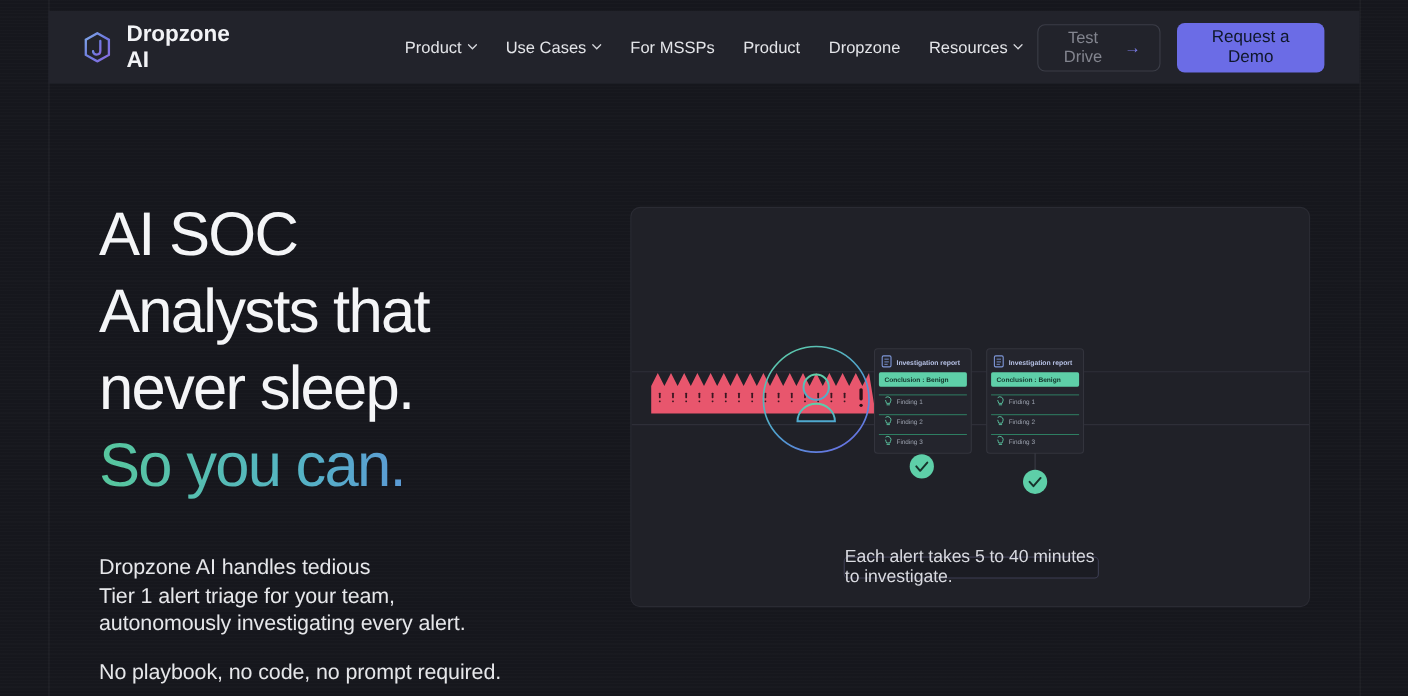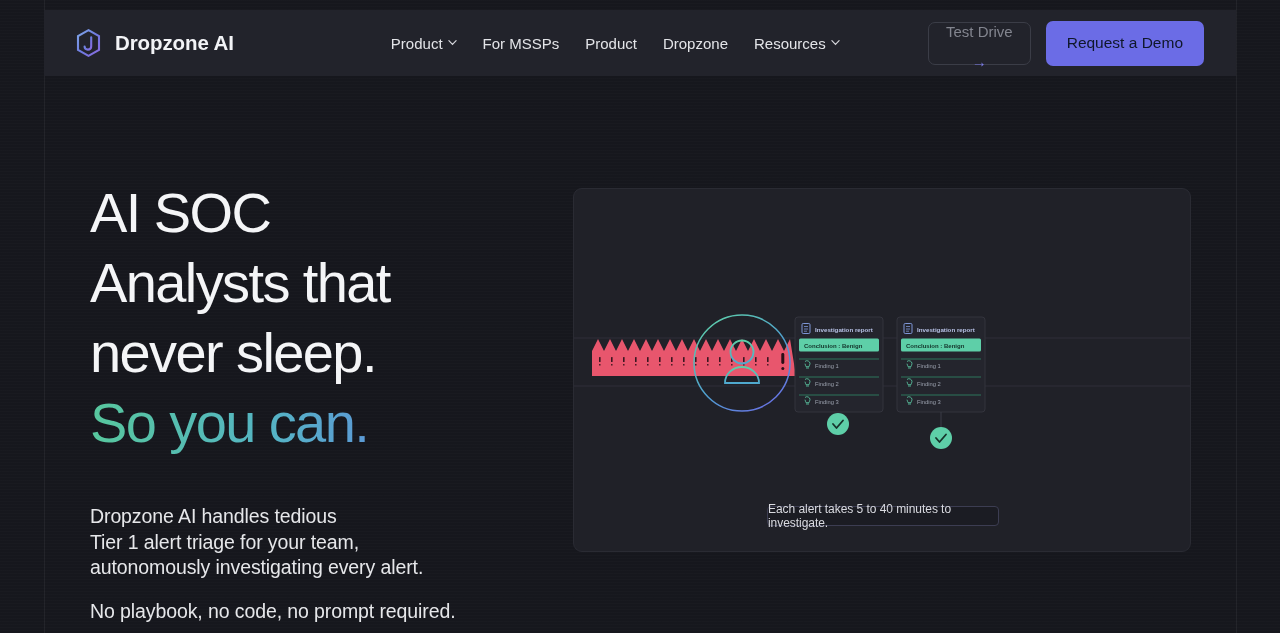--- a/index.html
+++ b/index.html
@@ -45,21 +45,21 @@
     color:#e3e4e8; font-size:15px; padding:8px 13px; cursor:pointer;
     white-space:nowrap;
   }
   .chev { display:inline-block; width:9px; height:9px; position:relative; top:-1px; }
   .chev svg { display:block; }
   .actions { display:flex; align-items:center; gap:15px; margin-left:auto; }
   .btn-ghost {
     display:flex; align-items:center; gap:14px;
     height:43px; padding:0 17px;
     border:1px solid #3b3d47; border-radius:7px;
-    background:transparent; color:#83858f; font-size:15px; cursor:pointer;flex-direction:column;
+    background:transparent; color:#83858f; font-size:15px; cursor:pointer;
   }
   .btn-ghost .arr { color:#7b7ce8; font-size:15px; line-height:1; }
   .btn-primary {
     height:45px; padding:0 21px;
     border:none; border-radius:7px;
     background:#6b6ce6; color:#0f172a; font-size:15.5px; cursor:pointer;
     display:flex; align-items:center;
   }
 
   
@@ -115,20 +115,28 @@
           <path d="M12.5 1.2 L23 7.1 L23 20.9 L12.5 26.8 L2 20.9 L2 7.1 Z" fill="none" stroke="url(#lg)" stroke-width="2.1"></path>
           <path d="M15.2 8.2 L15.2 17.2 C15.2 19.4 13.6 20.6 11.8 20.6 C10.0 20.6 8.6 19.3 8.6 17.6" fill="none" stroke="url(#lg)" stroke-width="2.1" stroke-linecap="round"></path>
         </svg>
       </span>
       <span class="brand-name">Dropzone AI</span>
     </div>
 
     <nav class="nav">
       <div class="nav-item">
         <span>Product</span>
+        <span class="chev">
+          <svg viewBox="0 0 10 10" width="9" height="9">
+              <path d="M1 3 L5 7 L9 3" fill="none" stroke="#d7d8dd" stroke-width="1.3" stroke-linecap="round"></path>
+            </svg>
+        </span>
+      </div>
+      <div class="nav-item">
+        <span>Use Cases</span>
         <span class="chev">
           <svg viewBox="0 0 10 10" width="9" height="9">
               <path d="M1 3 L5 7 L9 3" fill="none" stroke="#d7d8dd" stroke-width="1.3" stroke-linecap="round"></path>
             </svg>
         </span>
       </div>
       <div class="nav-item">
         <span>For MSSPs</span>
       </div>
       <div class="nav-item">
@@ -322,16 +330,16 @@
       <line x1="367" y1="223" x2="367" y2="239" stroke="#3b3c46" stroke-width="1"></line>
       <g>
         <circle cx="367" cy="249" r="11" fill="#5ecfa8"></circle>
         <path d="M362 249 L365.5 253 L372 245.5" fill="none" stroke="#17332b" stroke-width="1.8" stroke-linecap="round" stroke-linejoin="round"></path>
       </g>
     </svg>
 
     <div style="position:absolute; left:193px; top:317px; width:232px; height:20px;
                 border:1px solid #3c3d52; border-radius:4px; background:#1b1c23;
                 display:flex; align-items:center; justify-content:center;
-                font-size:12px; color:#d9dae0; letter-spacing:-0.05px;">Each alert takes 5 to 40 minutes to investigate.</div>
+                font-size:16px; color:#d9dae0; letter-spacing:-0.05px;">Each alert takes 5 to 40 minutes to investigate.</div>
   </div>
 
 </div>
 
 </body></html>

